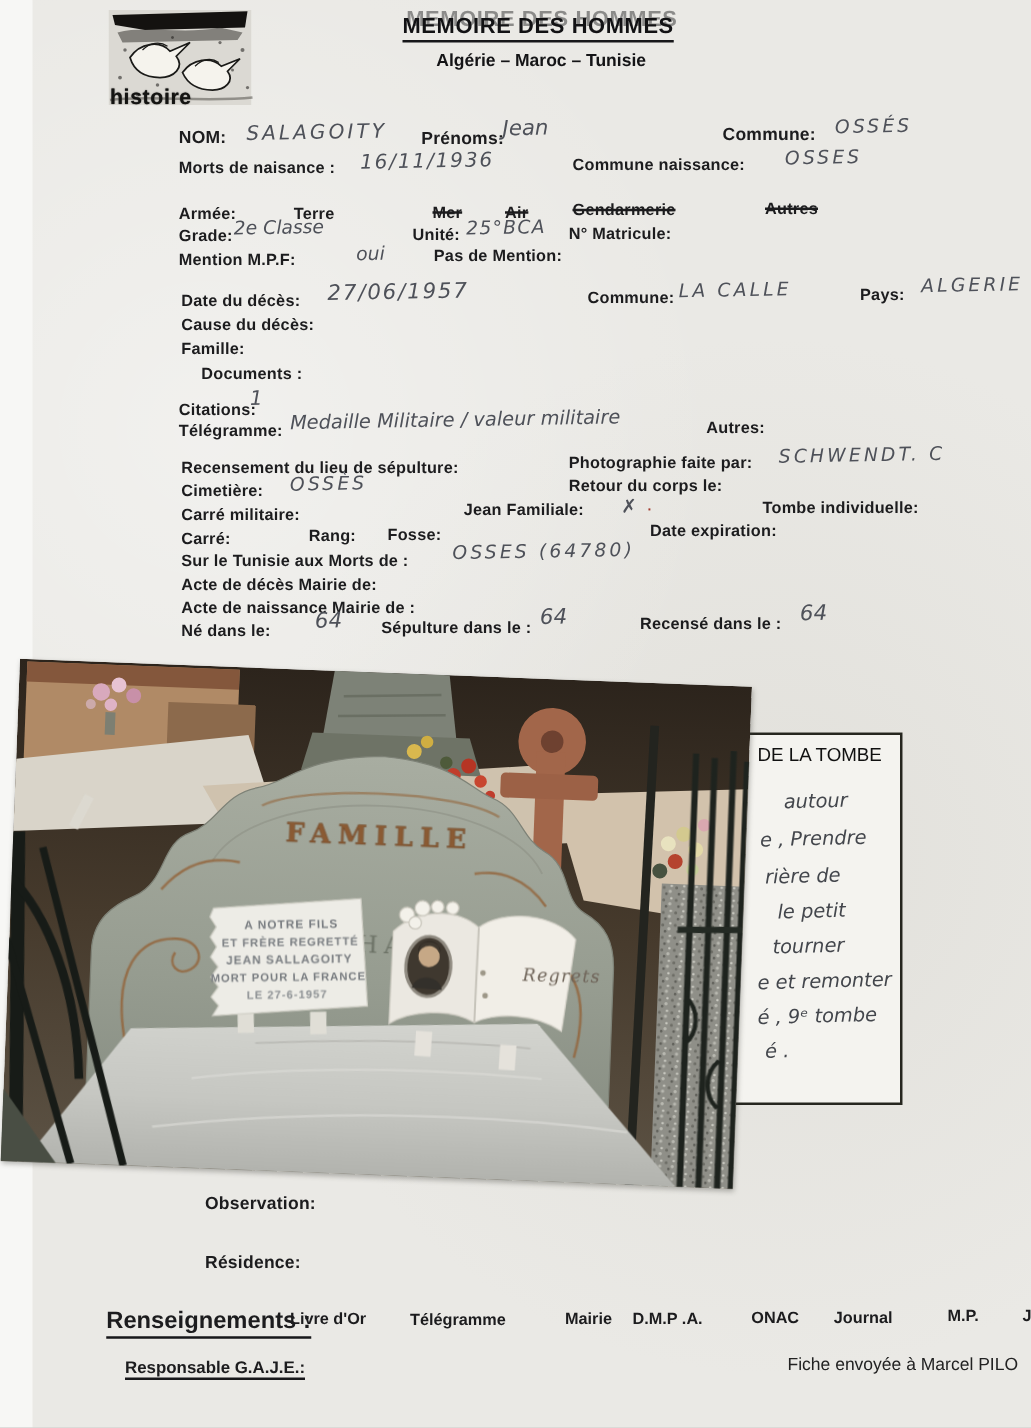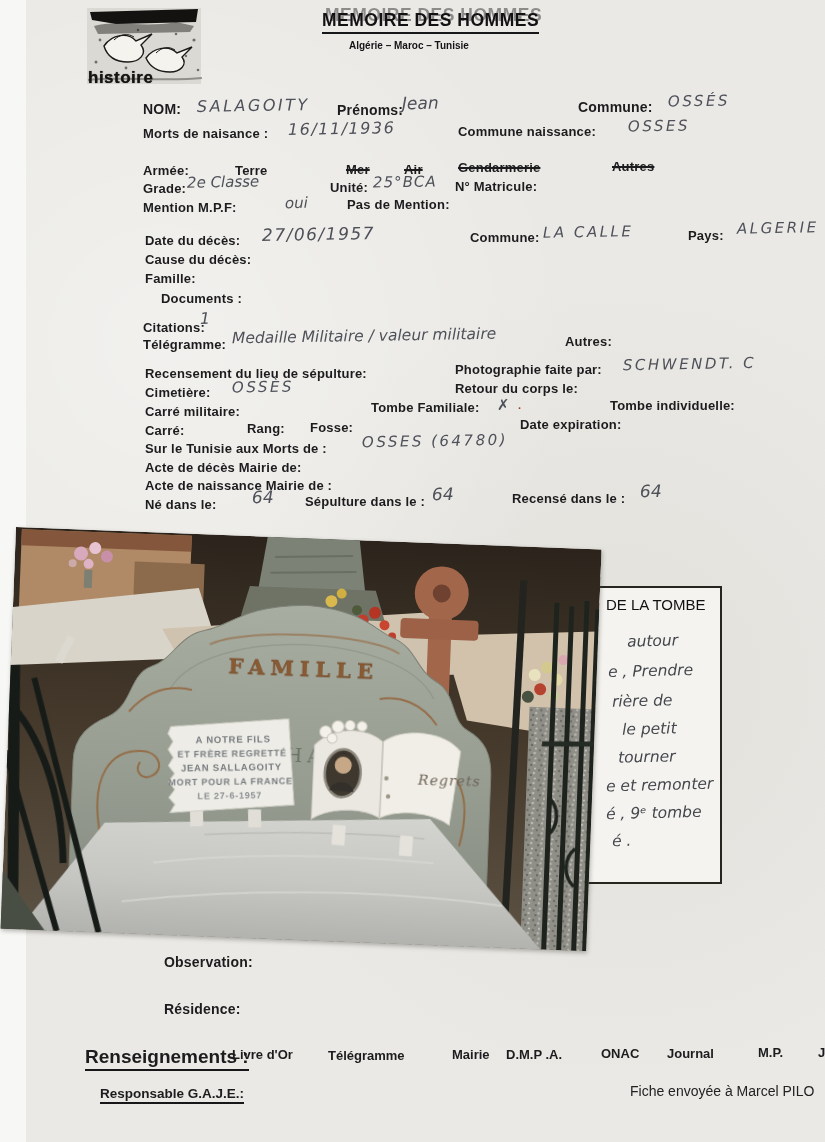--- a/index.html
+++ b/index.html
@@ -14,21 +14,21 @@
   .lbl.big{font-size:14px;}
   .hw{position:absolute;white-space:nowrap;font-family:"DejaVu Sans",sans-serif;font-style:italic;
       color:#4e5159;font-size:15px;transform:rotate(-1deg);}
   .hwu{letter-spacing:2.5px;}
   .struck{text-decoration:line-through;text-decoration-thickness:2px;}
   .under{border-bottom:2px solid #17171a;padding-bottom:1px;}
   .title-wrap{position:absolute;left:322px;top:10px;}
   .title-main{position:relative;display:inline-block;font-weight:700;font-size:17.5px;letter-spacing:.5px;color:#121214;}
   .title-echo{position:absolute;left:3px;top:-5px;font-weight:700;font-size:17.5px;letter-spacing:.5px;
               color:#1a1a1c;opacity:.45;filter:blur(.3px);white-space:nowrap;}
-  .subtitle{position:absolute;left:349px;top:40px;font-weight:700;font-size:10px;color:#141416;}
+  .subtitle{position:absolute;left:349px;top:40px;font-weight:700;font-size:14px;color:#141416;}
   .stamp{position:absolute;left:86px;top:6px;width:120px;height:82px;}
   .stamp-word{position:absolute;left:2px;bottom:0px;font-weight:700;font-size:17px;color:#141412;
               letter-spacing:.5px;text-shadow:0 0 1px #2a2a28;}
   .photo{position:absolute;left:16px;top:527px;width:586px;height:402px;transform:rotate(2.2deg);
          transform-origin:0 0;z-index:2;box-shadow:1px 2px 4px rgba(60,60,55,.35);}
   .notebox{position:absolute;left:532px;top:586px;width:186px;height:294px;border:2px solid #26261f;
            background:#f4f3ef;z-index:1;}
   .notebox-title{position:absolute;left:72px;top:8px;font-weight:400;font-size:15px;color:#111;}
   .noteline{position:absolute;font-family:"DejaVu Sans",sans-serif;font-style:italic;font-size:15.5px;
             color:#43464c;white-space:nowrap;transform:rotate(-1.5deg);}
@@ -120,21 +120,21 @@
 
   <span class="lbl" style="left:145px;top:366px">Recensement du lieu de sépulture:</span>
   <span class="lbl" style="left:455px;top:362px">Photographie faite par:</span>
   <span class="hw hwu" style="left:623px;top:355px">SCHWENDT. C</span>
 
   <span class="lbl" style="left:145px;top:385px">Cimetière:</span>
   <span class="hw hwu" style="left:232px;top:378px">OSSÈS</span>
   <span class="lbl" style="left:455px;top:381px">Retour du corps le:</span>
 
   <span class="lbl" style="left:145px;top:404px">Carré militaire:</span>
-  <span class="lbl" style="left:371px;top:400px">Tombe Familiale:</span>
+  <span class="lbl" style="left:371px;top:400px">Jean Familiale:</span>
   <span class="hw" style="left:497px;top:396px">✗</span>
   <span class="redmark" style="left:518px;top:402px">·</span>
   <span class="lbl" style="left:610px;top:398px">Tombe individuelle:</span>
 
   <span class="lbl" style="left:145px;top:423px">Carré:</span>
   <span class="lbl" style="left:247px;top:421px">Rang:</span>
   <span class="lbl" style="left:310px;top:420px">Fosse:</span>
   <span class="lbl" style="left:520px;top:417px">Date expiration:</span>
 
   <span class="lbl" style="left:145px;top:441px">Sur le Tunisie aux Morts de :</span>

